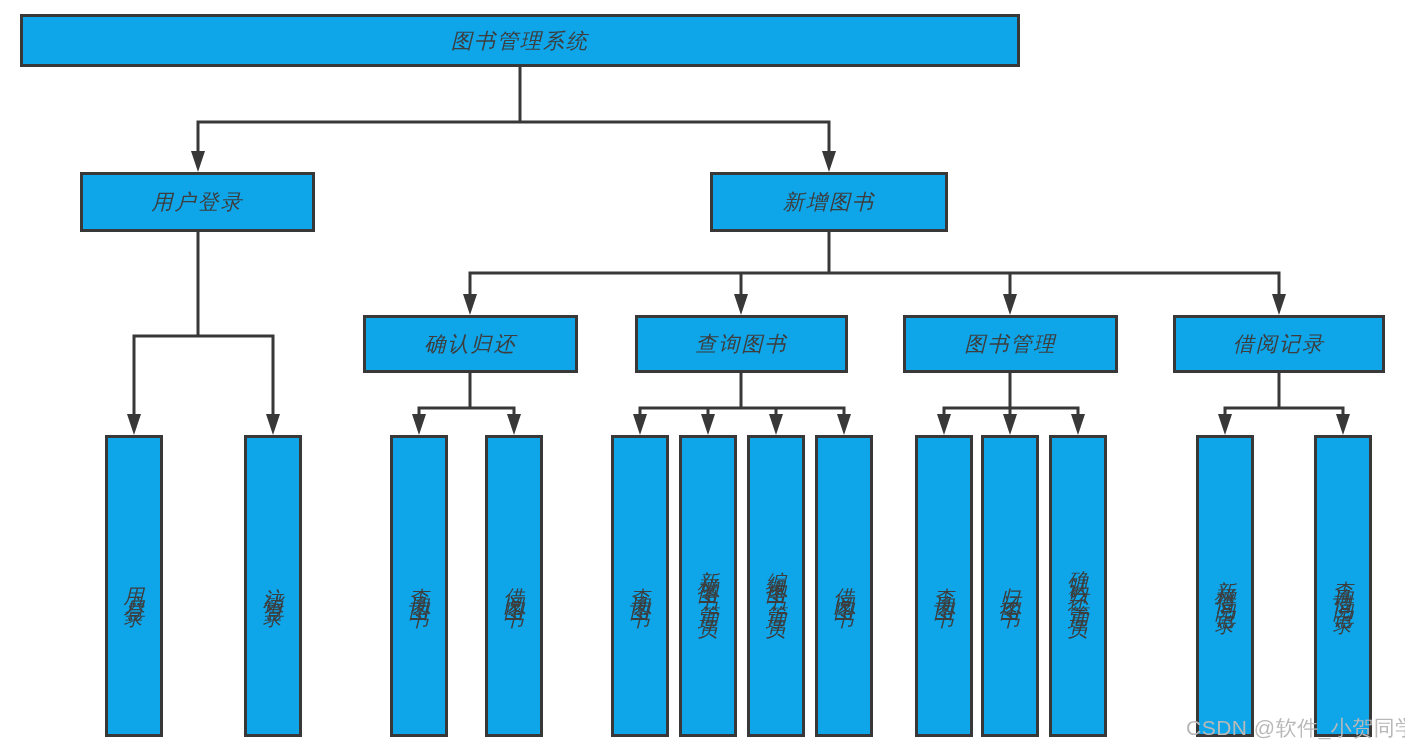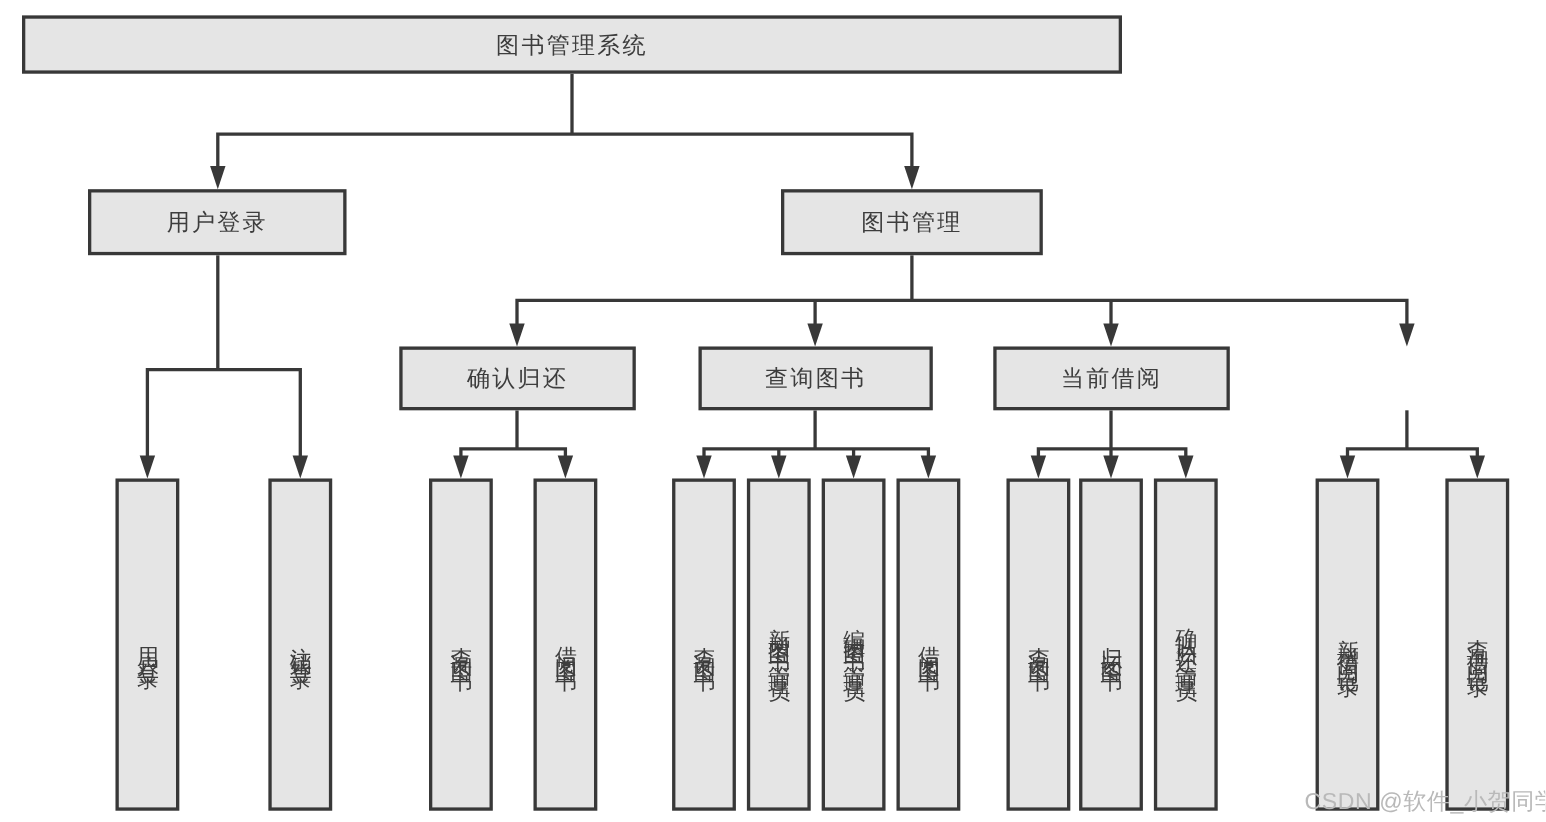--- a/index.html
+++ b/index.html
@@ -18,28 +18,29 @@
   #connectors {
     position: absolute;
     left: 0; top: 0;
     width: 1405px;
     height: 747px;
   }
   .node {
     position: absolute;
     box-sizing: border-box;
     border: 3px solid #383838;
-    background: #e5e5e5;
+    background: #0ea5e9;
     color: #3d3d3d;
     display: flex;
     align-items: center;
     justify-content: center;
     font-size: 21px;
     letter-spacing: 2px;
     text-align: left;
+    font-style: italic;
   }
   .leaf {
     writing-mode: vertical-rl;
     text-orientation: mixed;
     font-size: 20px;
     letter-spacing: 7px;
     line-height: 1;
     padding: 4px 0;
   }
   .watermark {
@@ -107,25 +108,26 @@
       <polygon points="1003,414 1017,414 1010,435"></polygon>
       <polygon points="1071,414 1085,414 1078,435"></polygon>
       <polygon points="1218,414 1232,414 1225,435"></polygon>
       <polygon points="1336,414 1350,414 1343,435"></polygon>
     </g>
   </svg>
 
   <div class="node" style="left:20px; top:14px; width:1000px; height:53px;">图书管理系统</div>
 
   <div class="node" style="left:80px; top:172px; width:235px; height:60px;">用户登录</div>
-  <div class="node" style="left:710px; top:172px; width:238px; height:60px;">图书管理</div>
+  <div class="node" style="left:710px; top:172px; width:238px; height:60px;">新增图书</div>
 
   <div class="node" style="left:363px; top:315px; width:215px; height:58px;">确认归还</div>
   <div class="node" style="left:635px; top:315px; width:213px; height:58px;">查询图书</div>
-  <div class="node" style="left:903px; top:315px; width:215px; height:58px;">当前借阅</div>
+  <div class="node" style="left:903px; top:315px; width:215px; height:58px;">图书管理</div>
+  <div class="node" style="left:1173px; top:315px; width:212px; height:58px;">借阅记录</div>
 
   <div class="node leaf" style="left:105px; top:435px; width:58px; height:302px;">用户登录</div>
   <div class="node leaf" style="left:244px; top:435px; width:58px; height:302px;">注销登录</div>
 
   <div class="node leaf" style="left:390px; top:435px; width:58px; height:302px;">查询图书</div>
   <div class="node leaf" style="left:485px; top:435px; width:58px; height:302px;">借阅图书</div>
 
   <div class="node leaf" style="left:611px; top:435px; width:58px; height:302px;">查询图书</div>
   <div class="node leaf" style="left:679px; top:435px; width:58px; height:302px;">新增图书（管理员）</div>
   <div class="node leaf" style="left:747px; top:435px; width:58px; height:302px;">编辑图书（管理员）</div>

